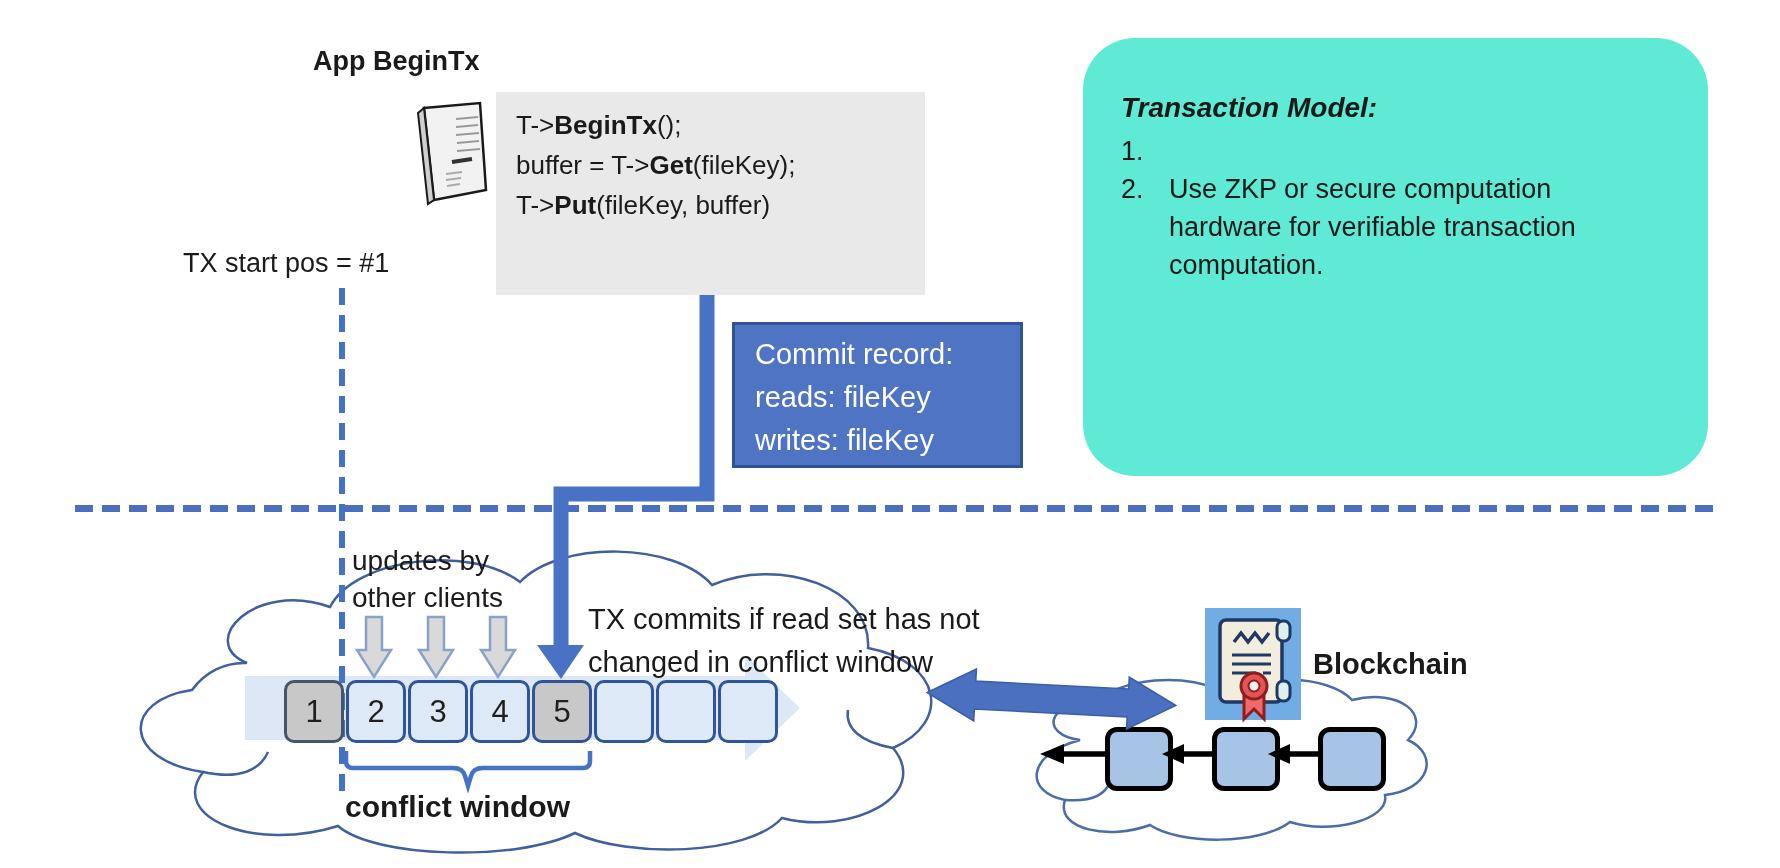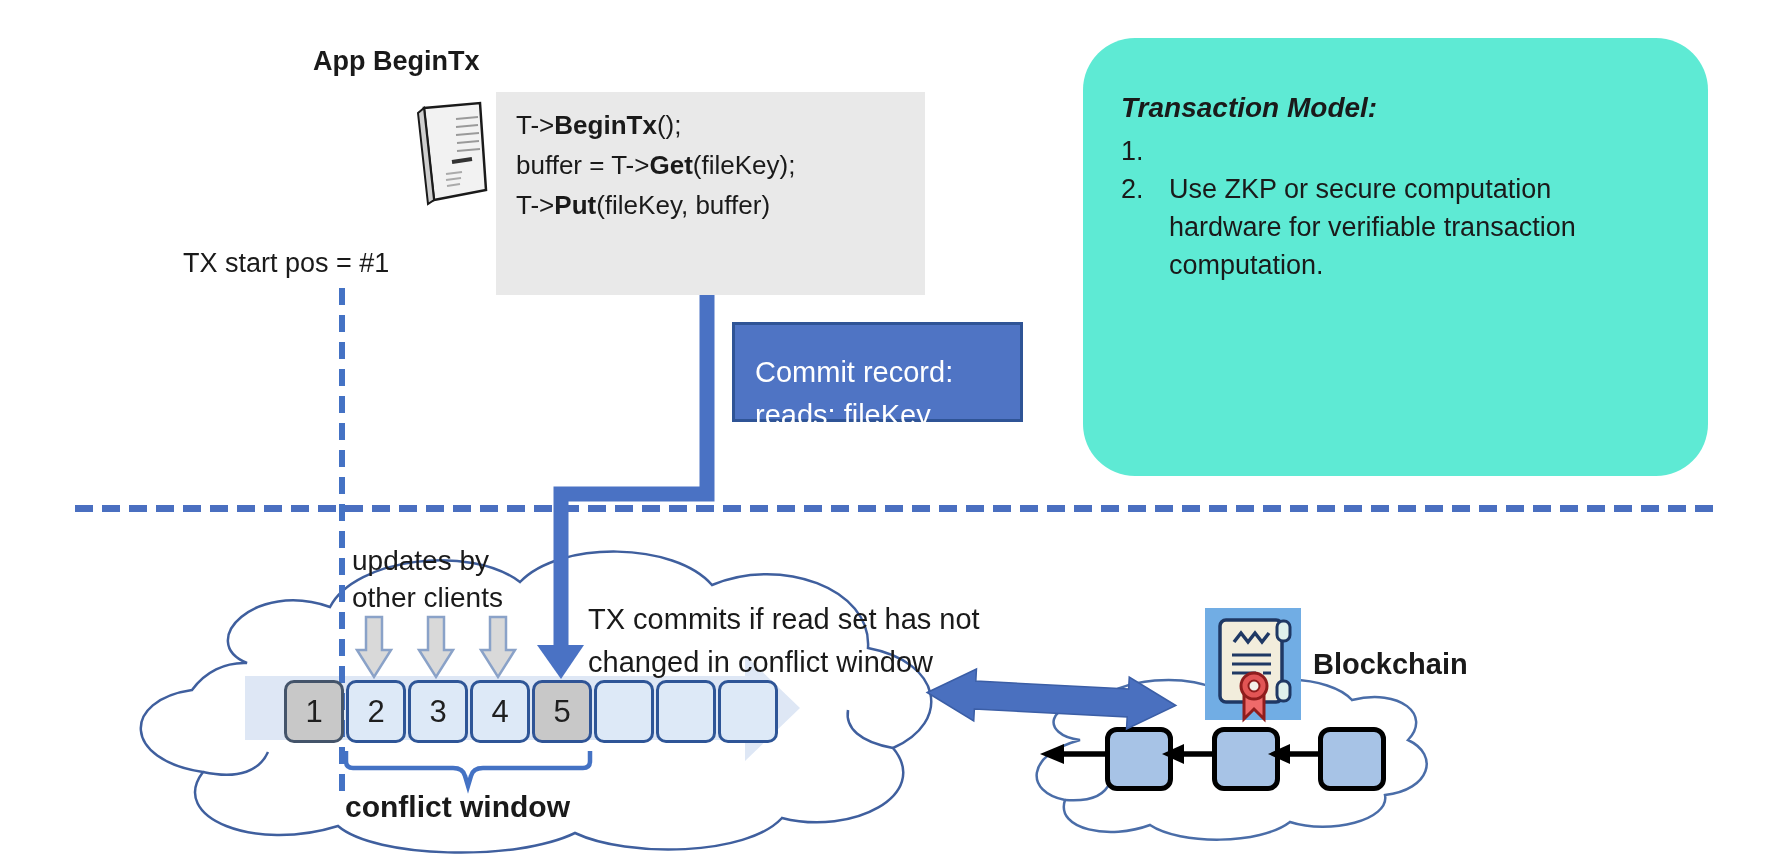--- a/index.html
+++ b/index.html
@@ -16,22 +16,22 @@
   .blk.gray1{background:#c8c8c8;border:3px solid #44546a;}
   .blk.gray5{background:#c8c8c8;border:3px solid #2f5496;}
   .chainblk{position:absolute;z-index:3;width:58px;height:54px;border-radius:12px;background:#a7c3e6;border:5px solid #000;}
   #fg-svg{z-index:4;}
   .lbl{position:absolute;z-index:5;white-space:nowrap;}
   .title-lbl{font-weight:bold;font-size:27px;}
   #app-server-lbl{left:313px;top:46px;}
   #tx-start-lbl{left:183px;top:248px;font-size:27px;text-align:center;}
   #code-box{left:496px;top:92px;width:429px;height:203px;background:#e9e9e9;z-index:5;
             font-size:26px;line-height:40px;padding:13px 0 0 20px;box-sizing:border-box;}
-  #commit-box{left:732px;top:322px;width:291px;height:100px;background:#4f74c4;border:3px solid #2f5496;
-              box-sizing:border-box;z-index:5;color:#fff;font-size:29px;line-height:43px;padding:26px 0 0 20px;}
+  #commit-box{left:732px;top:322px;width:291px;height:146px;background:#4f74c4;border:3px solid #2f5496;
+              box-sizing:border-box;z-index:5;color:#fff;font-size:29px;line-height:43px;padding:8px 0 0 20px;}
   #model-box{left:1075px;top:38px;width:625px;height:438px;background:#5eead4;border-radius:52px;z-index:5;
              box-sizing:border-box;padding:54px 30px 0 38px;font-size:27px;margin-left:8px;}
   #model-title{font-weight:bold;font-style:italic;font-size:28px;margin-bottom:8px;}
   .model-item{display:flex;line-height:38px;}
   .model-item .num{width:48px;flex:0 0 48px;}
   .model-item .txt{width:468px;white-space:normal;}
   #updates-lbl{left:352px;top:542px;font-size:28px;line-height:37px;z-index:5;}
   #commits-lbl{left:588px;top:584px;font-size:29px;line-height:43px;z-index:5;margin-top:14px;}
   #conflict-lbl{left:345px;top:790px;font-size:30px;font-weight:bold;z-index:5;}
   #blockchain-lbl{left:1313px;top:648px;font-size:29px;font-weight:bold;z-index:5;}

